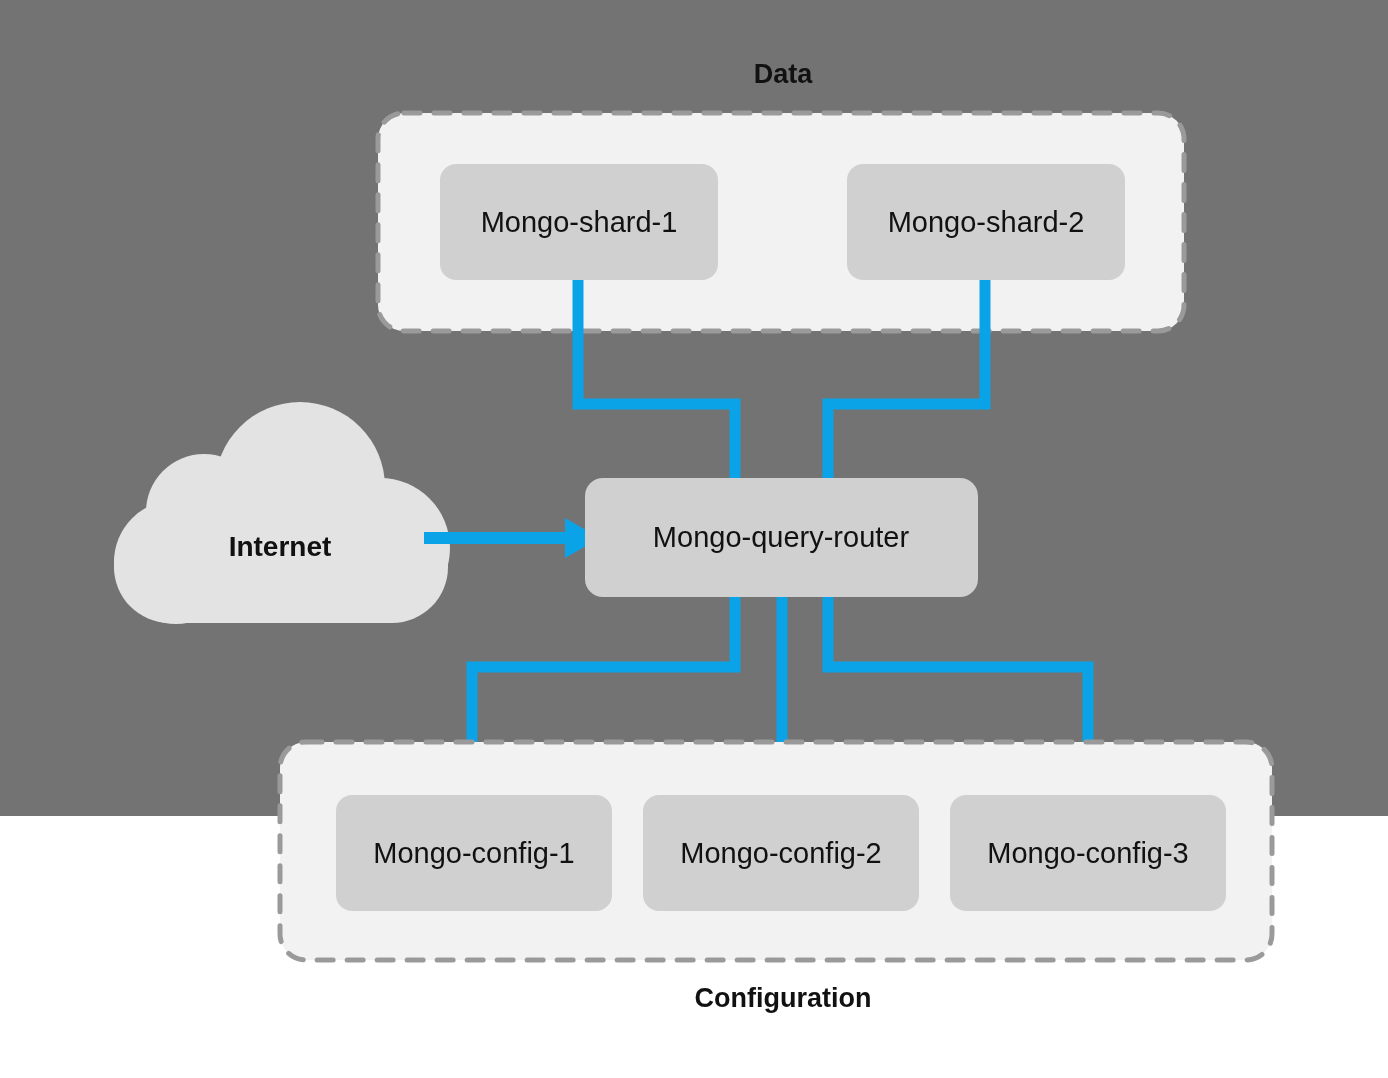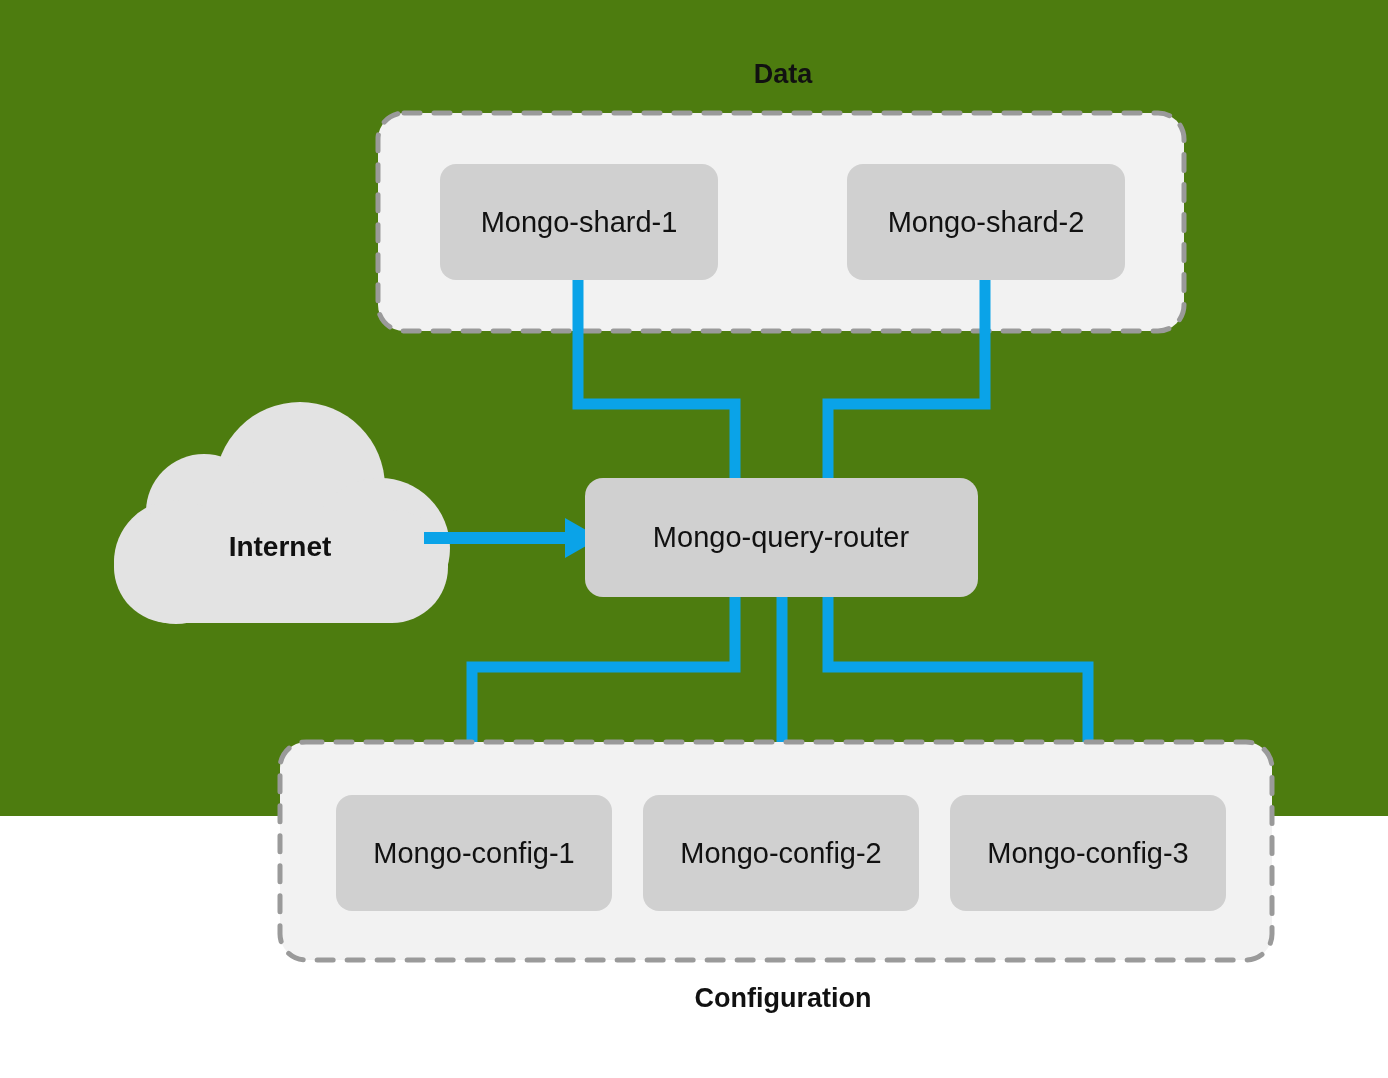--- a/index.html
+++ b/index.html
@@ -10,21 +10,21 @@
   body {
     width: 1388px;
     height: 1078px;
     font-family: "Liberation Sans", sans-serif;
     overflow: hidden;
   }
   #diagram-root {
     position: relative;
     width: 1388px;
     height: 816px;
-    background: #4d7c0f;
+    background: #737373;
   }
   svg#diagram-svg {
     display: block;
     width: 1388px;
     height: 1078px;
   }
   .group-label {
     font-family: "Liberation Sans", sans-serif;
     font-size: 27px;
     font-weight: 700;

